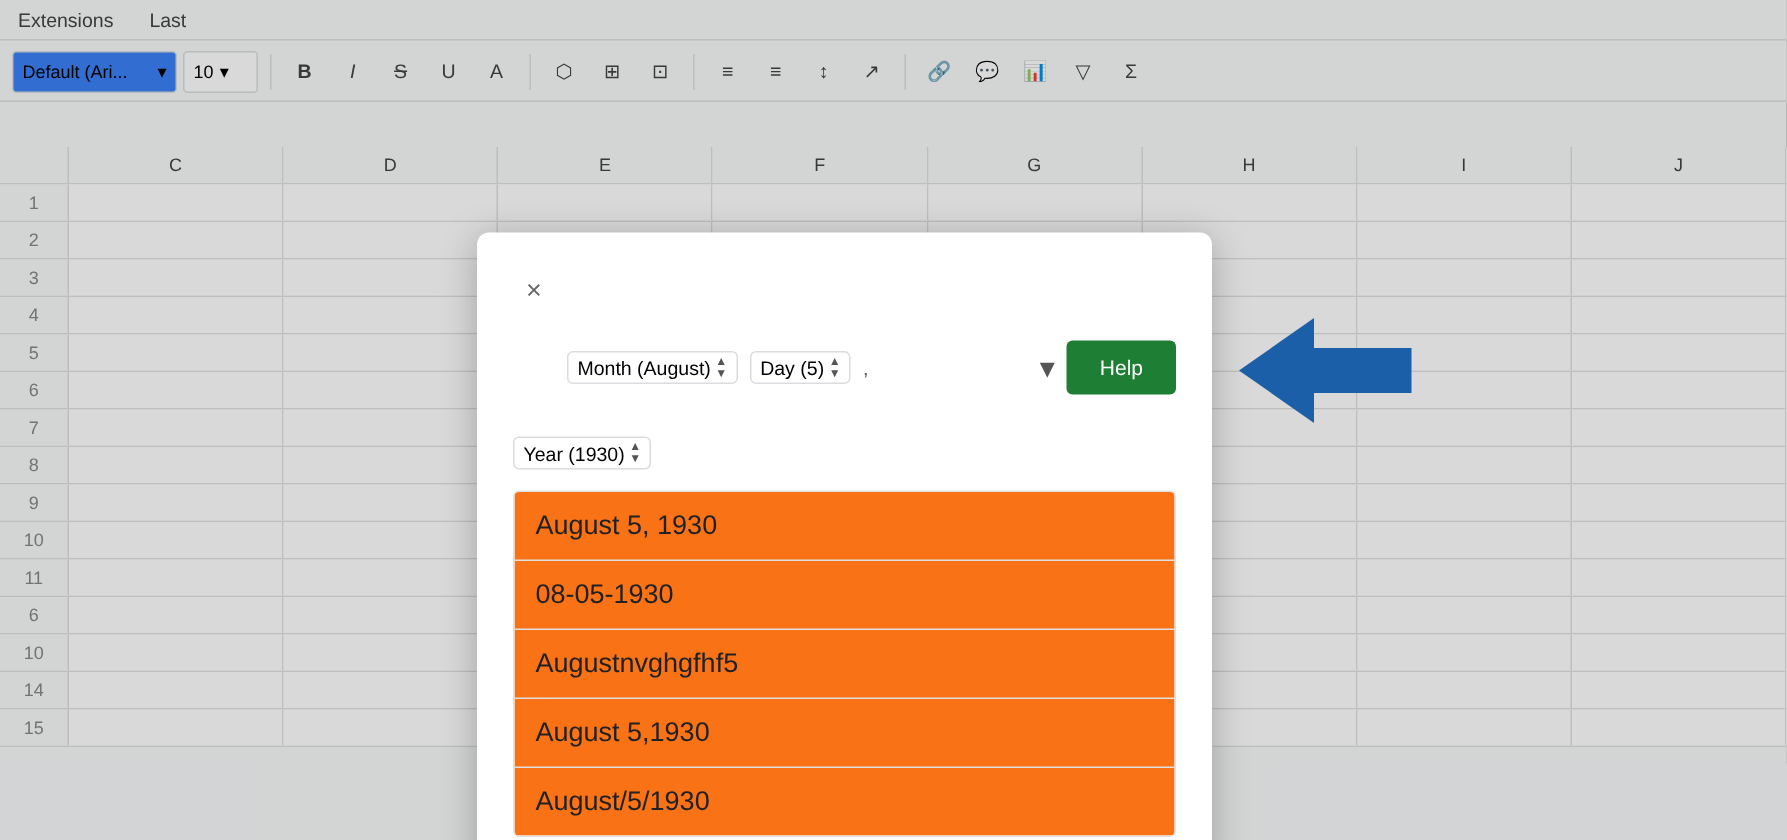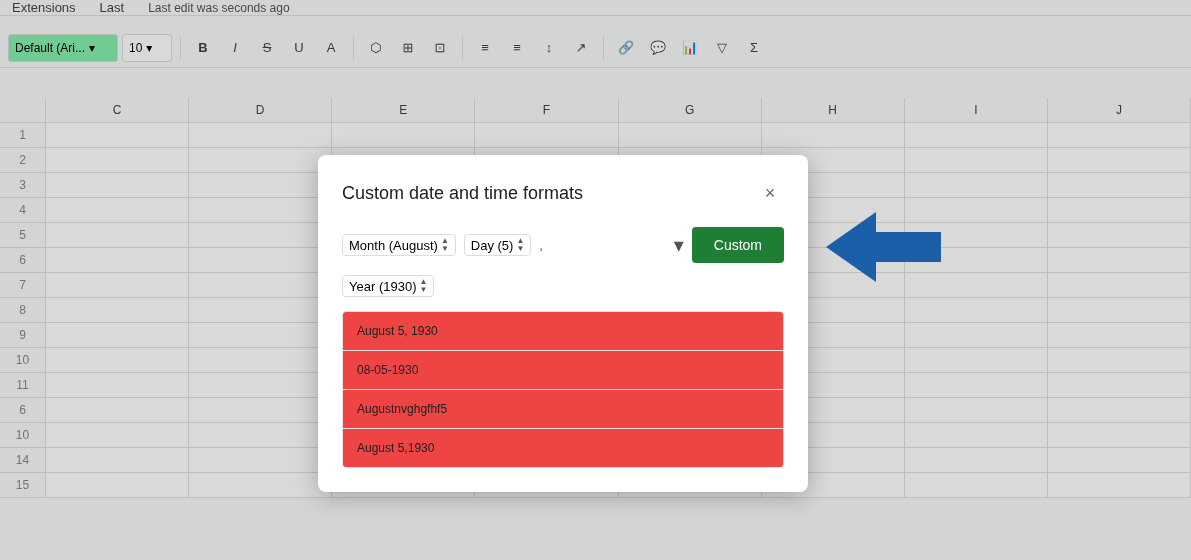--- a/index.html
+++ b/index.html
@@ -17,21 +17,21 @@
     .spreadsheet-bg {
       position: absolute;
       top: 0; left: 0; right: 0; bottom: 0;
       background: #f8f9fa;
     }
 
     
     .menu-bar {
       position: absolute;
       top: 0; left: 0; right: 0;
-      height: 16px;
+      height: 27px;
       background: #f8f9fa;
       display: flex;
       align-items: center;
       padding: 0 8px;
       gap: 16px;
       border-bottom: 1px solid #e0e0e0;
       font-size: 13px;
       color: #444;
     }
     .menu-bar-item {
@@ -51,26 +51,26 @@
       background: #f8f9fa;
       border-bottom: 1px solid #e0e0e0;
       display: flex;
       align-items: center;
       padding: 0 8px;
       gap: 4px;
     }
     .toolbar-font-select {
       display: flex;
       align-items: center;
-      background: #86efac;
+      background: #3b82f6;
       border: 1px solid #dadce0;
       border-radius: 3px;
       padding: 2px 6px;
       font-size: 12px;
-      gap: 4px;
+      gap: 20px;
       height: 28px;
       min-width: 110px;
     }
     .toolbar-font-size {
       display: flex;
       align-items: center;
       background: white;
       border: 1px solid #dadce0;
       border-radius: 3px;
       padding: 2px 6px;
@@ -277,45 +277,44 @@
       border: 1px solid #e0e0e0;
       border-radius: 4px;
       margin-top: 14px;
       overflow: hidden;
       max-height: 240px;
       overflow-y: auto;
     }
     .preview-item {
       padding: 12px 14px;
       border-bottom: 1px solid #e0e0e0;
-      font-size: 12px;
+      font-size: 18px;
       color: #202124;
-      background: #ef4444;
+      background: #f97316;
       cursor: pointer;
     }
     .preview-item:last-child { border-bottom: none; }
 
     
     .preview-list::-webkit-scrollbar { width: 8px; }
     .preview-list::-webkit-scrollbar-thumb { background: #bbb; border-radius: 4px; }
 
     
     .year-row {
-      margin-top: 4px;
+      margin-top: 20px;
     }
   </style>
 </head>
 <body>
 
 <div class="spreadsheet-bg"></div>
 
 <div class="menu-bar">
   <span class="menu-bar-item">Extensions</span>
   <span class="menu-bar-item">Last</span>
-  <span class="menu-bar-item last-edit">Last edit was seconds ago</span>
 </div>
 
 <div class="toolbar">
   <div class="toolbar-font-select">
     <span>Default (Ari...</span>
     <span>▾</span>
   </div>
   <div class="toolbar-font-size">
     <span>10</span>
     <span>▾</span>
@@ -520,52 +519,52 @@
     <div class="grid-cell"></div>
     <div class="grid-cell"></div>
     <div class="grid-cell"></div>
   </div>
 </div>
 
 <div class="modal-overlay"></div>
 
 <div class="dialog">
   <div class="dialog-header">
-    <span class="dialog-title">Custom date and time formats</span>
     <button class="dialog-close">×</button>
   </div>
 
   <div class="format-controls">
-    <div style="display:flex; align-items:center; gap:8px; width:100%;">
+    <div style="display:flex; align-items:center; gap:8px; width:100%;margin-left:36px;">
       <div class="format-chip">
         <span>Month (August)</span>
         <span class="chip-arrows">▲<br>▼</span>
       </div>
       <div class="format-chip">
         <span>Day (5)</span>
         <span class="chip-arrows">▲<br>▼</span>
       </div>
       <span class="format-separator-text">,</span>
       <div style="flex:1;"></div>
       <span style="font-size:20px; color:#555; cursor:pointer;">▾</span>
-      <button class="apply-btn">Custom</button>
+      <button class="apply-btn">Help</button>
     </div>
 
     <div class="year-row">
       <div class="format-chip">
         <span>Year (1930)</span>
         <span class="chip-arrows">▲<br>▼</span>
       </div>
     </div>
   </div>
 
   <div class="preview-list">
     <div class="preview-item">August 5, 1930</div>
     <div class="preview-item">08-05-1930</div>
     <div class="preview-item">Augustnvghgfhf5</div>
     <div class="preview-item">August 5,1930</div>
+    <div class="preview-item">August/5/1930</div>
   </div>
 </div>
 
 <div class="arrow-indicator">
   <div class="arrow-shape"></div>
   <div class="arrow-body"></div>
 </div>
 
 </body></html>

